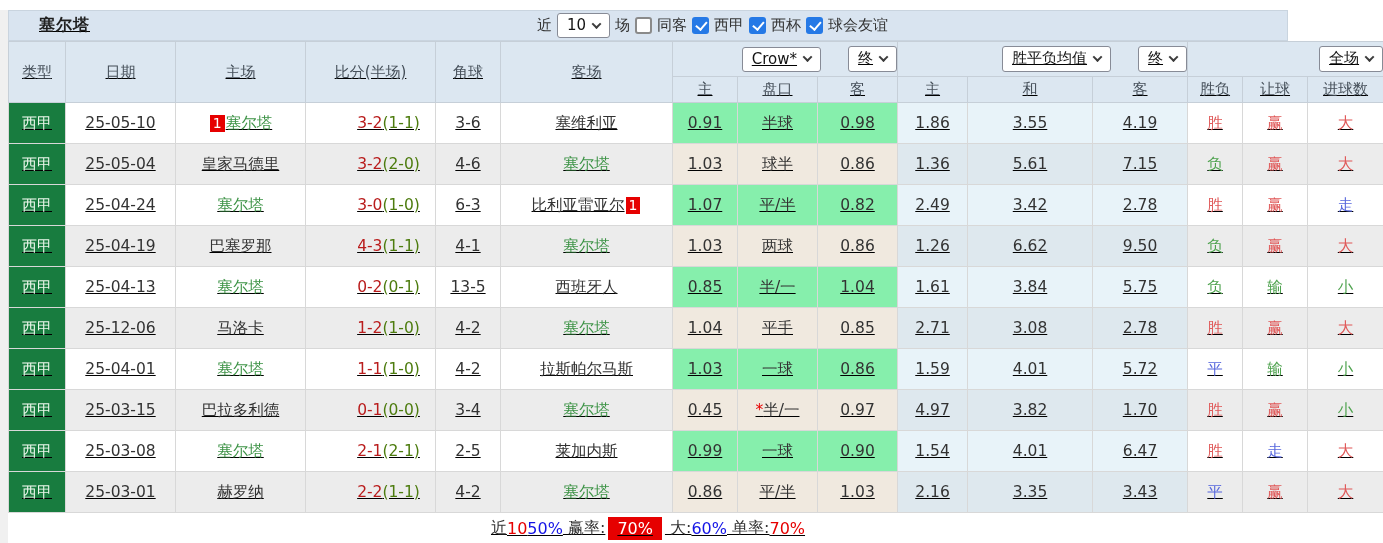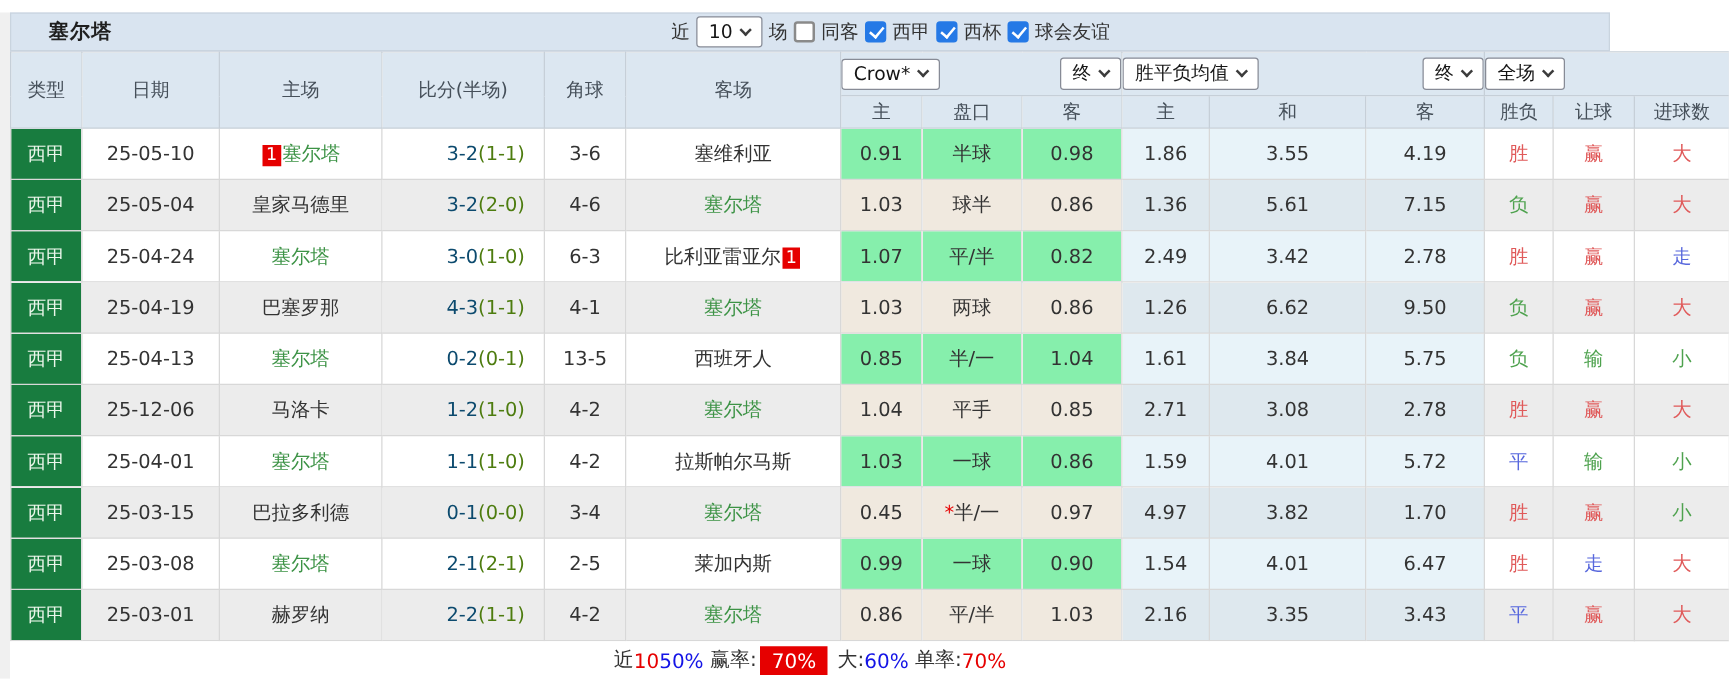--- a/index.html
+++ b/index.html
@@ -1,19 +1,19 @@
 <!DOCTYPE html>
 <html><head>
 <meta charset="utf-8">
 <style>
   * { box-sizing: border-box; }
   html,body { margin:0; padding:0; background:#ffffff; font-family:"DejaVu Sans","Liberation Sans",sans-serif; }
   .page { position:relative; width:1383px; height:543px; background:#fff; }
   .gutter { position:absolute; left:0; top:10px; width:8px; height:533px; background:#f0f0f0; }
-  .content { position:absolute; left:8px; top:10px; width:1280px; }
+  .content { position:absolute; left:8px; top:10px; width:1280px;text-decoration:underline; }
 
   
   .topbar { height:31px; background:#d9e4f0; border:1px solid #c9d4df; display:flex; align-items:center; position:relative; }
   .title { font-weight:bold; font-size:16px; color:#1f1f1f; margin-left:30px; letter-spacing:1px; }
   .filters { position:absolute; left:528px; display:flex; align-items:center; gap:5px; font-size:15px; color:#333; }
 
   
   .select { display:inline-flex; align-items:center; gap:7px; background:#fff; border:1px solid #878b96; border-radius:3px; padding:2px 9px 3px 9px; font-size:15px; color:#141414; cursor:pointer; white-space:nowrap; }
   .chev { width:7px; height:7px; border-right:2px solid #3c3c3c; border-bottom:2px solid #3c3c3c; transform:rotate(45deg) translate(-1px,-1px); }
 
@@ -22,32 +22,32 @@
   .cb.checked { background:#2579e6; }
   .cb.checked::after { content:""; position:absolute; left:5.5px; top:2px; width:4.5px; height:9px; border-right:2.4px solid #fff; border-bottom:2.4px solid #fff; transform:rotate(40deg); }
   .cb.unchecked { background:#fff; border:2px solid #8a8a8a; }
 
   
   table { border-collapse:collapse; width:1375px; table-layout:fixed;border-radius:14px; }
   th, td { border:1px solid #c6cfd8; text-align:center; padding:0; overflow:hidden; white-space:nowrap; }
   thead th { background:#dce7f1; color:#46505a; font-weight:normal; font-size:15px; }
   thead tr.h1 th { height:35px; }
   thead tr.h2 th { height:26px; }
-  .selwrap { display:flex; justify-content:space-between; align-items:center; gap:27px; }
+  .selwrap { display:flex; justify-content:flex-end; align-items:center; gap:27px; }
   tbody td { border-color:#d8d8d8; color:#333; font-size:15.5px; height:41px; }
   tbody tr.odd td { background:#ffffff; }
   tbody tr.even td { background:#ececec; }
   tbody tr.odd td.cream { background:#86efac; }
   tbody tr.even td.cream { background:#f0e9df; }
   tbody tr.odd td.lblue { background:#e8f3f9; }
   tbody tr.even td.lblue { background:#dee8ee; }
   td.league { background:#187c3f !important; color:#eaf6ea; font-size:15px; }
   .team { cursor:pointer; }
   .tgreen { color:#3d9346; }
-  .score-ft { color:#0c4a6e;margin-left:36px; }
+  .score-ft { color:#b91c1c;margin-left:36px; }
   .score-ht { color:#4d7c0f; }
   .res-red { color:#e05a5a; }
   .res-green { color:#4ea24e; }
   .res-blue { color:#5868dd; }
   .badge1 { display:inline-block; background:#e60000; color:#fff; font-size:14px; line-height:17px; padding:0 3px; margin:0 1px; }
   .star { color:#e60000; }
 
   
   .summary { height:30px; display:flex; align-items:center; justify-content:center; font-size:16px; color:#333; background:#fff; }
   .summary span { white-space:pre; }

